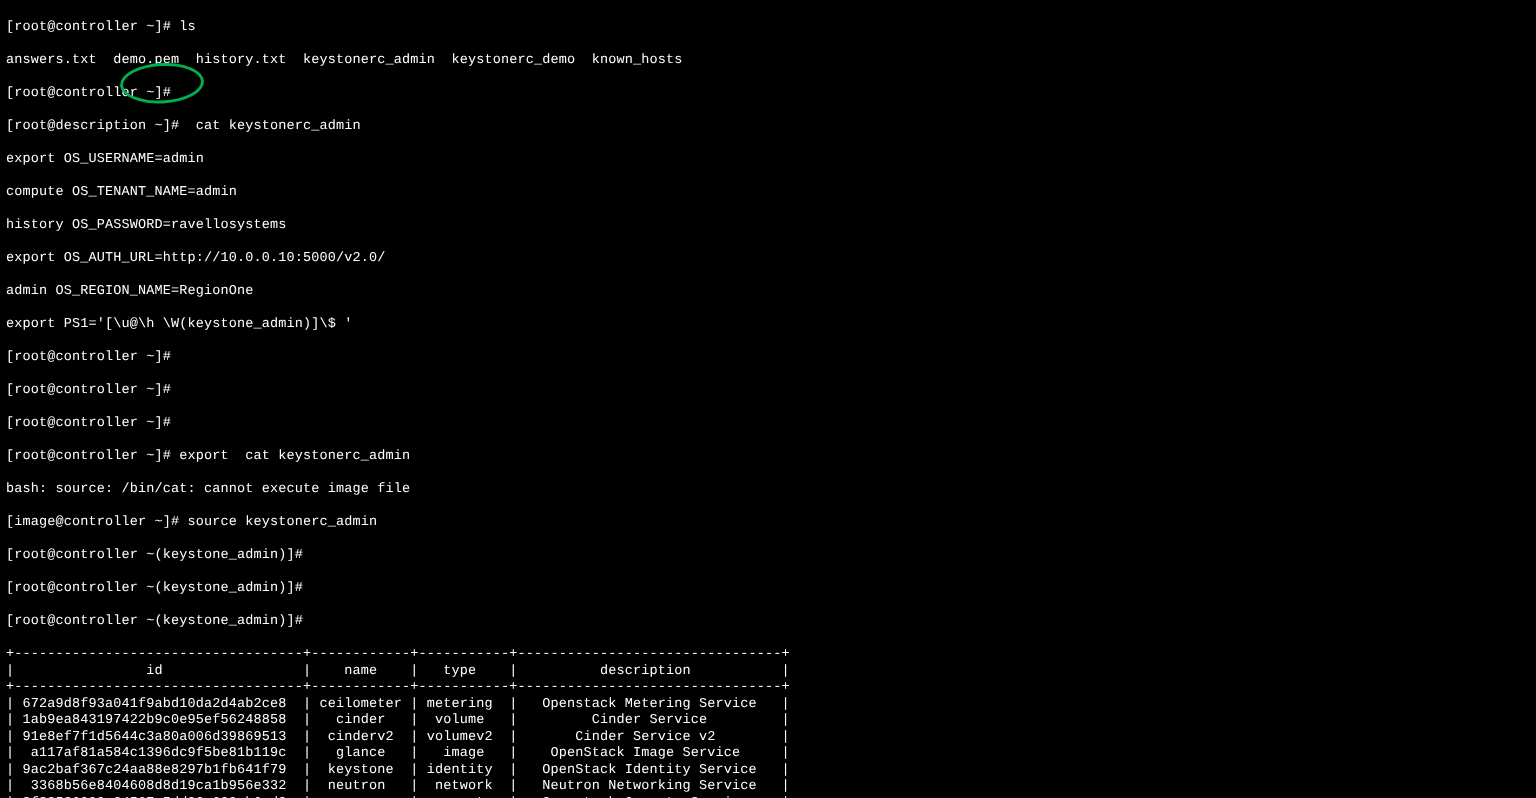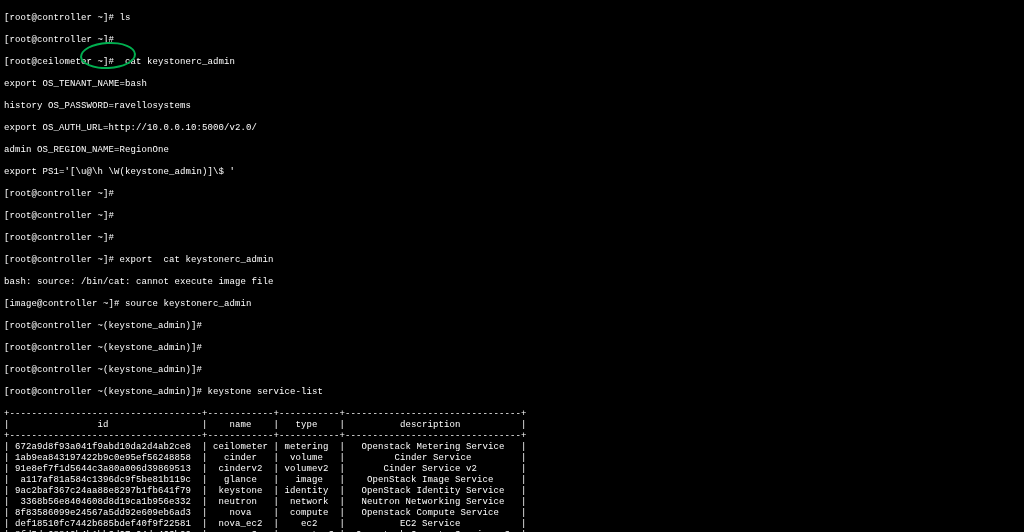--- a/index.html
+++ b/index.html
@@ -32,37 +32,38 @@
     transform: rotate(-3deg);
   }
 </style>
 </head>
 <body>
 
 <div class="annot-circle"></div>
 
 <div class="terminal">
 <span class="line">[root@controller ~]# ls</span>
+<span class="line">answers.txt  demo.pem  history.txt  keystonerc_admin  keystonerc_demo  known_hosts</span>
 <span class="line">[root@controller ~]#</span>
-<span class="line">[root@ceilometer ~]#  cat keystonerc_admin</span>
-<span class="line">export OS_TENANT_NAME=bash</span>
+<span class="line">[root@description ~]#  cat keystonerc_admin</span>
+<span class="line">export OS_USERNAME=admin</span>
+<span class="line">compute OS_TENANT_NAME=admin</span>
 <span class="line">history OS_PASSWORD=ravellosystems</span>
 <span class="line">export OS_AUTH_URL=http://10.0.0.10:5000/v2.0/</span>
 <span class="line">admin OS_REGION_NAME=RegionOne</span>
 <span class="line">export PS1='[\u@\h \W(keystone_admin)]\$ '</span>
 <span class="line">[root@controller ~]#</span>
 <span class="line">[root@controller ~]#</span>
 <span class="line">[root@controller ~]#</span>
 <span class="line">[root@controller ~]# export  cat keystonerc_admin</span>
 <span class="line">bash: source: /bin/cat: cannot execute image file</span>
 <span class="line">[image@controller ~]# source keystonerc_admin</span>
 <span class="line">[root@controller ~(keystone_admin)]#</span>
 <span class="line">[root@controller ~(keystone_admin)]#</span>
 <span class="line">[root@controller ~(keystone_admin)]#</span>
-<span class="line">[root@controller ~(keystone_admin)]# keystone service-list</span>
 <span class="line" id="service-table">+-----------------------------------+------------+-----------+--------------------------------+
 |                id                 |    name    |   type    |          description           |
 +-----------------------------------+------------+-----------+--------------------------------+
 | 672a9d8f93a041f9abd10da2d4ab2ce8  | ceilometer | metering  |   Openstack Metering Service   |
 | 1ab9ea843197422b9c0e95ef56248858  |   cinder   |  volume   |         Cinder Service         |
 | 91e8ef7f1d5644c3a80a006d39869513  |  cinderv2  | volumev2  |       Cinder Service v2        |
 |  a117af81a584c1396dc9f5be81b119c  |   glance   |   image   |    OpenStack Image Service     |
 | 9ac2baf367c24aa88e8297b1fb641f79  |  keystone  | identity  |   OpenStack Identity Service   |
 |  3368b56e8404608d8d19ca1b956e332  |  neutron   |  network  |   Neutron Networking Service   |
 | 8f83586099e24567a5dd92e609eb6ad3  |    nova    |  compute  |   Openstack Compute Service    |

